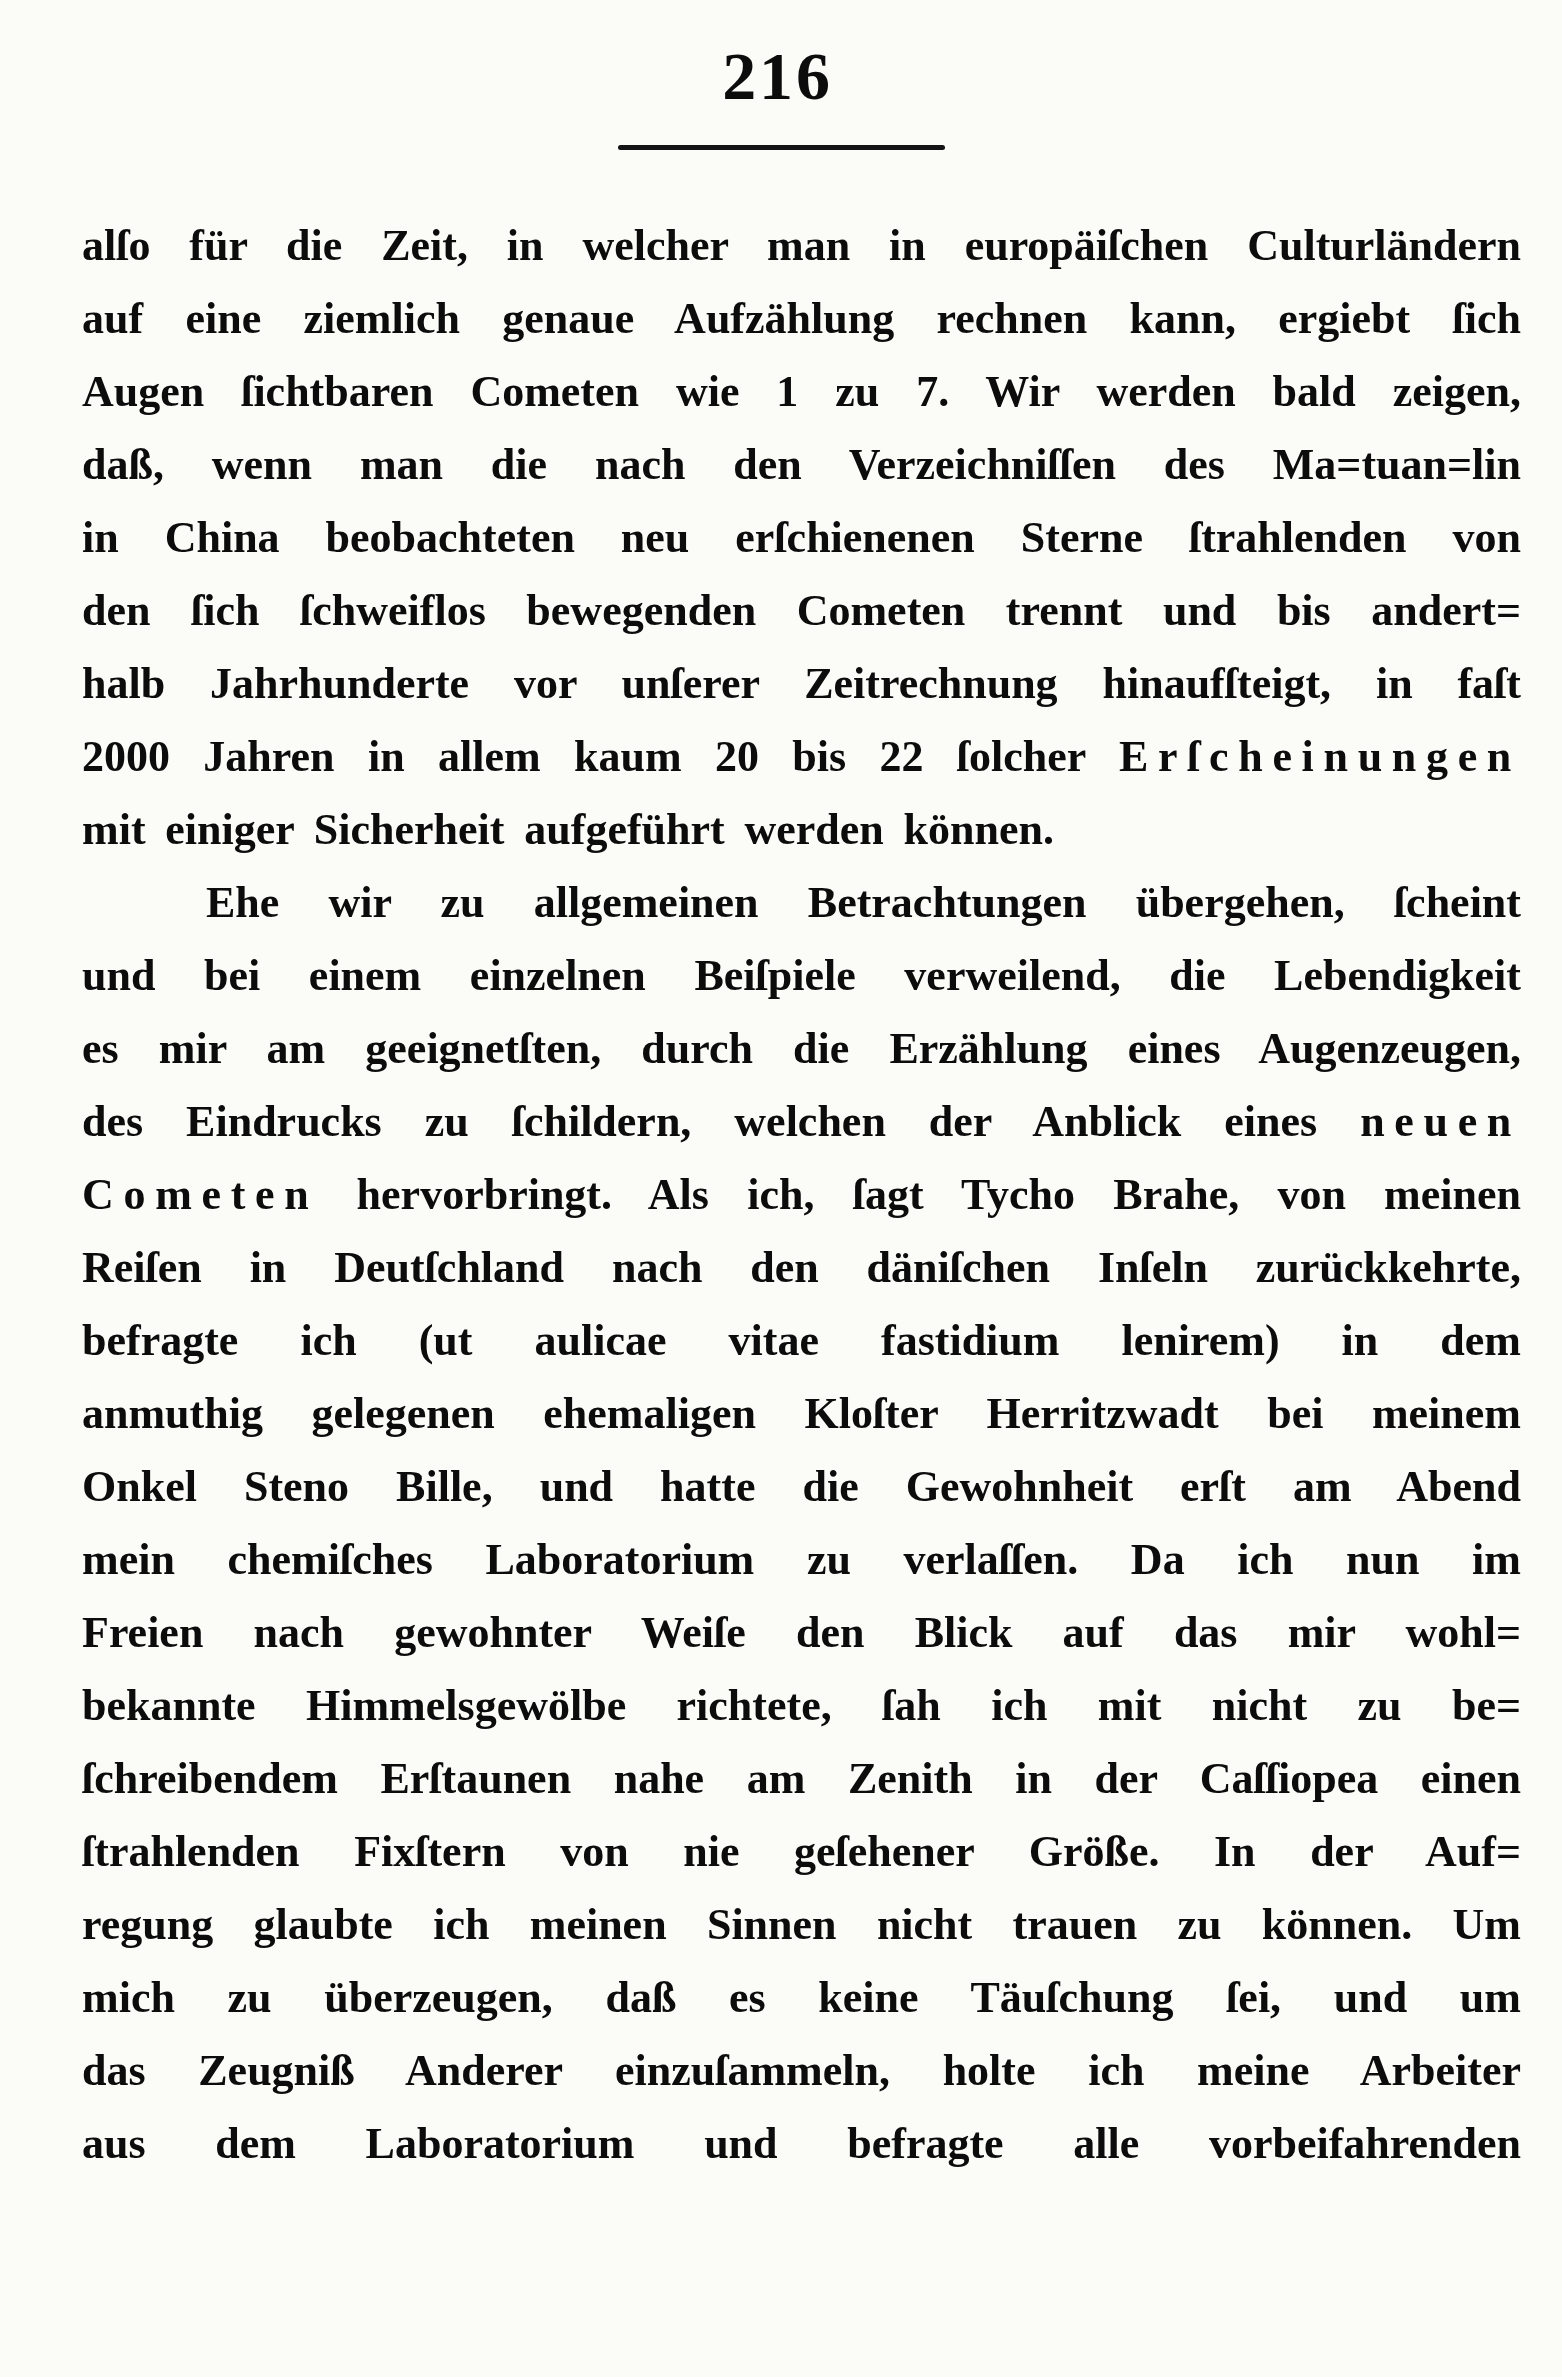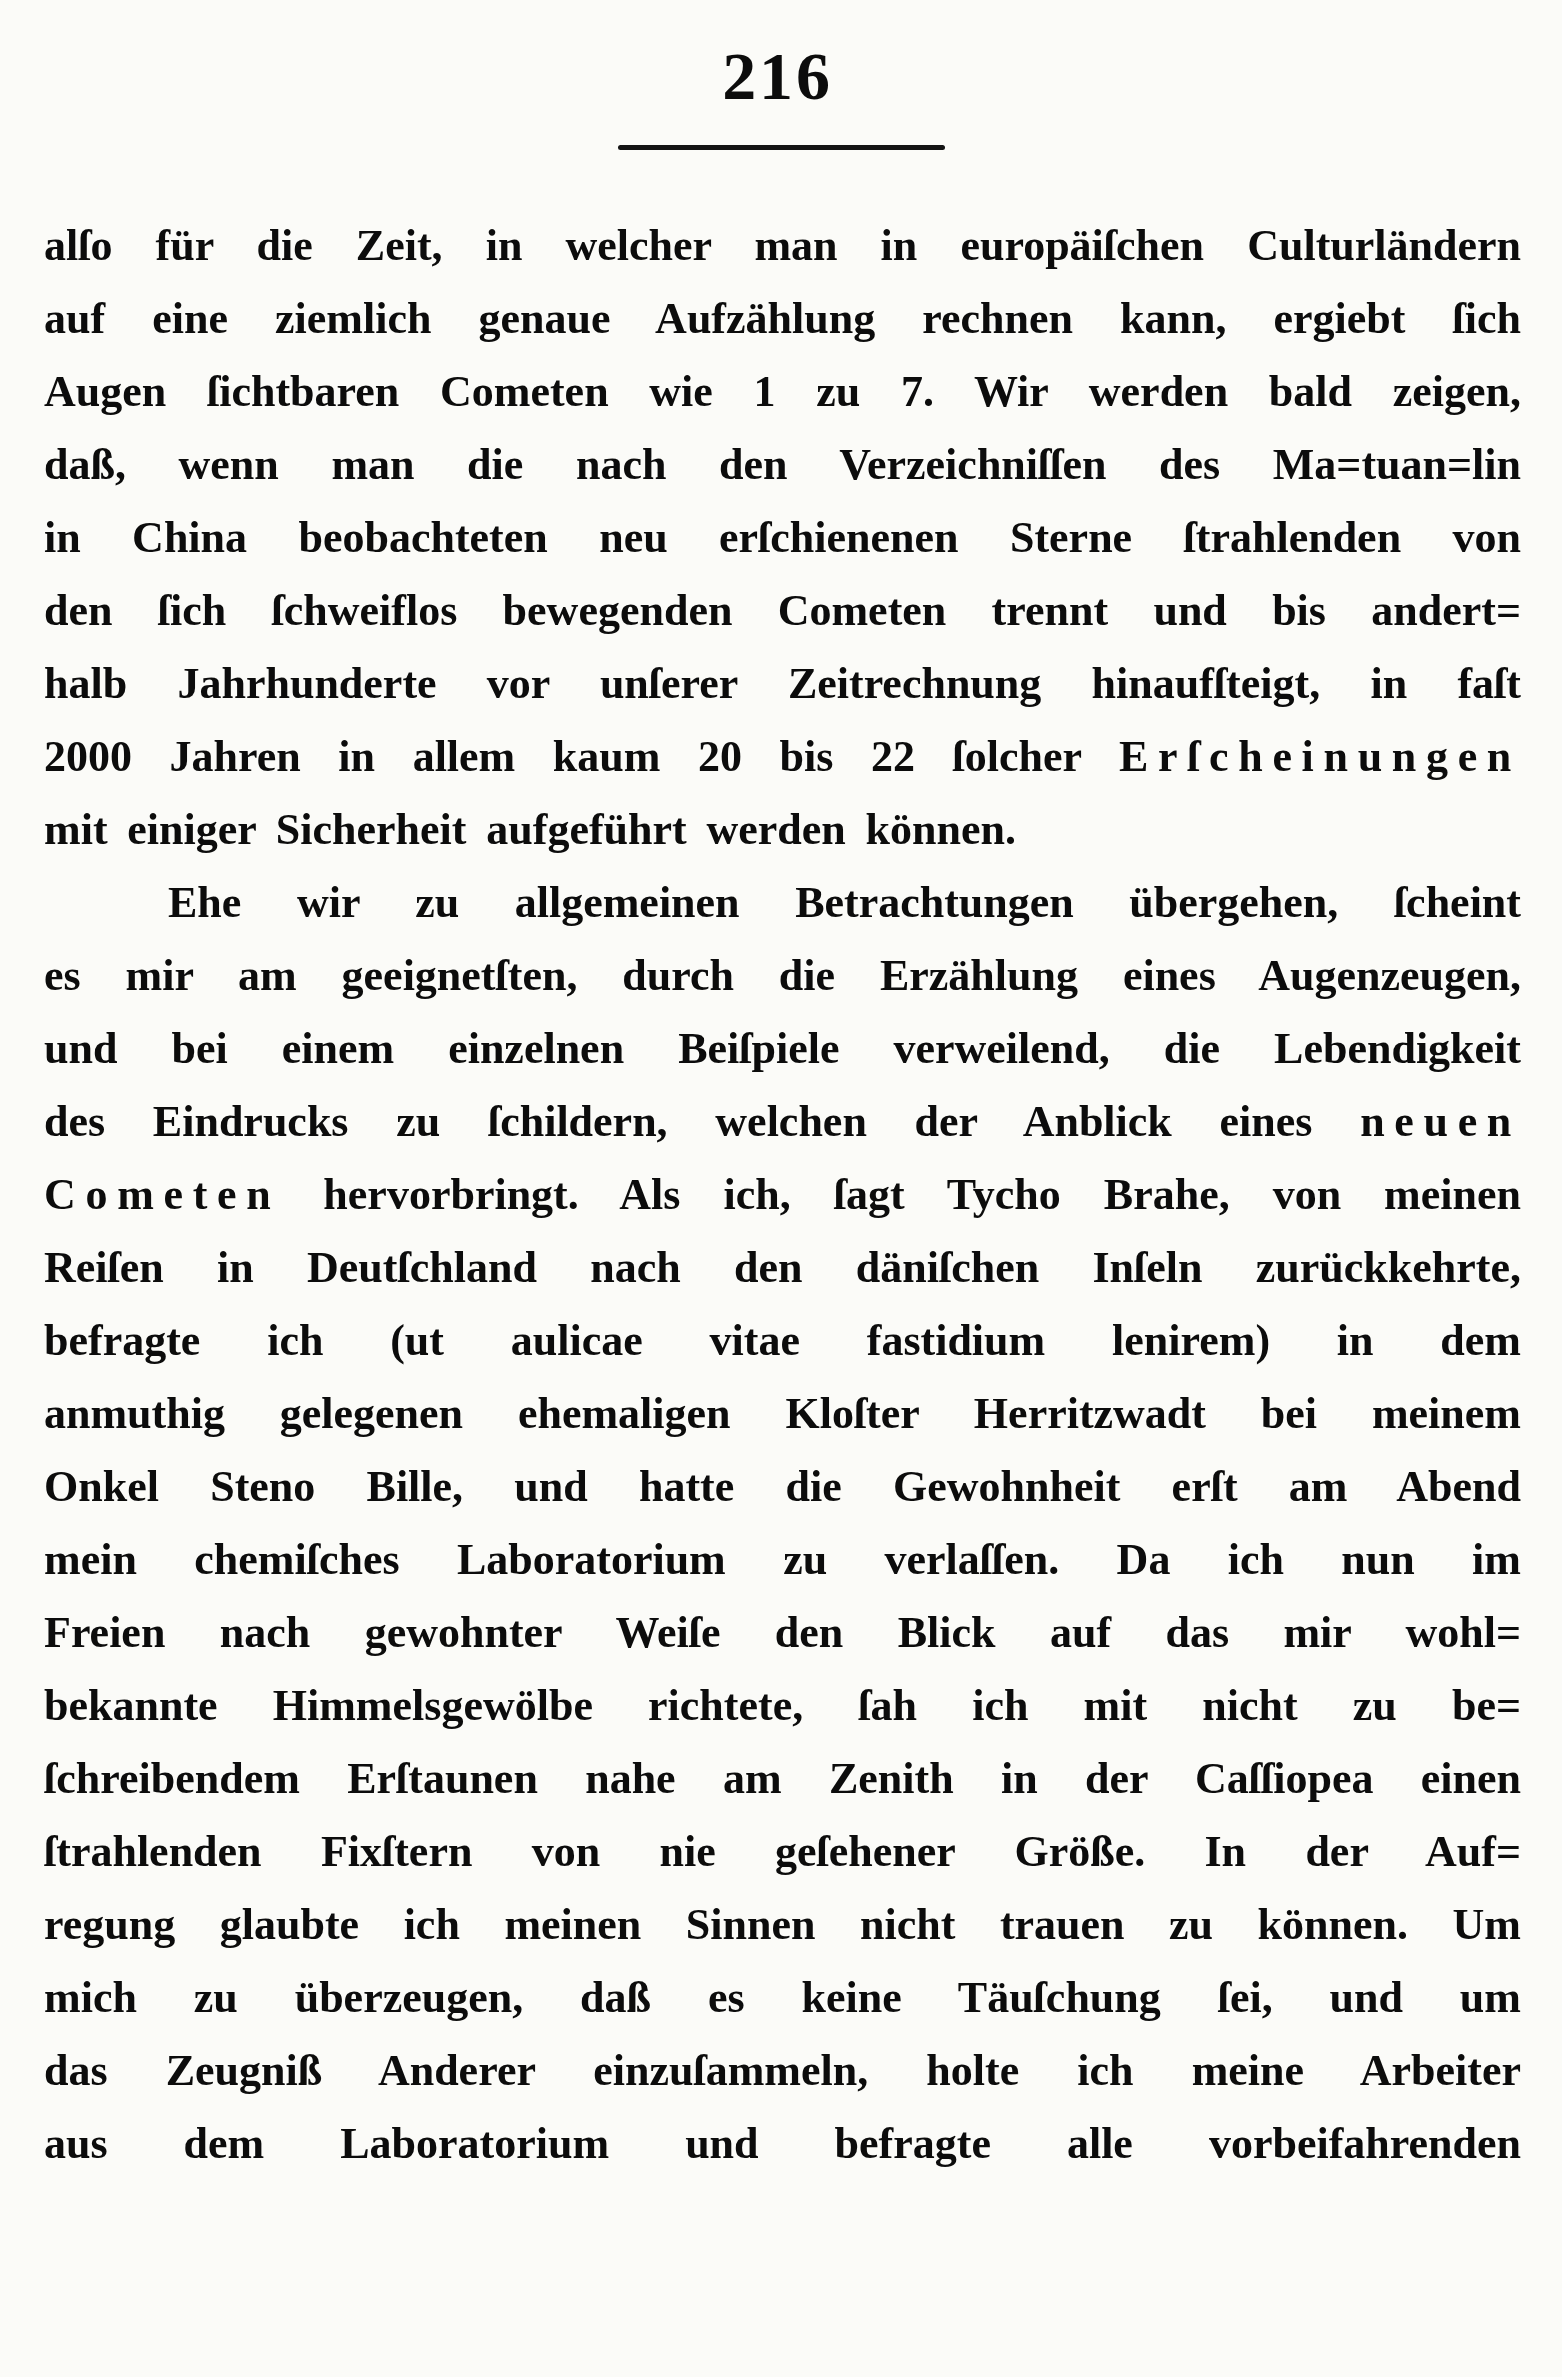--- a/index.html
+++ b/index.html
@@ -37,20 +37,21 @@
     left: 44px;
     right: 42px;
     font-size: 44px;
     font-weight: bold;
     line-height: 73px;
   }
   .text-line {
     text-align: justify;
     text-align-last: justify;
     overflow: hidden;
+    margin-left: 38px;
   }
   .text-line.indent { text-indent: 124px; }
   .text-line.para-end {
     text-align-last: left;
     word-spacing: 0.2em;
   }
   .seg-fraktur { }
   .seg-spaced { letter-spacing: 0.22em; }
   .seg-antiqua { font-weight: bold; }
 </style>
@@ -65,22 +66,22 @@
     <div class="text-line"><span class="seg-fraktur">alſo für die Zeit, in welcher man in europäiſchen Culturländern</span></div>
     <div class="text-line"><span class="seg-fraktur">auf eine ziemlich genaue Aufzählung rechnen kann, ergiebt ſich</span></div>
     <div class="text-line"><span class="seg-fraktur">Augen ſichtbaren Cometen wie 1 zu 7.  Wir werden bald zeigen,</span></div>
     <div class="text-line"><span class="seg-fraktur">daß, wenn man die nach den Verzeichniſſen des Ma=tuan=lin</span></div>
     <div class="text-line"><span class="seg-fraktur">in China beobachteten neu erſchienenen Sterne ſtrahlenden von</span></div>
     <div class="text-line"><span class="seg-fraktur">den ſich ſchweiflos bewegenden Cometen trennt und bis andert=</span></div>
     <div class="text-line"><span class="seg-fraktur">halb Jahrhunderte vor unſerer Zeitrechnung hinaufſteigt, in faſt</span></div>
     <div class="text-line"><span class="seg-fraktur">2000 Jahren in allem kaum 20 bis 22 ſolcher </span><span class="seg-spaced">Erſcheinungen</span></div>
     <div class="text-line para-end"><span class="seg-fraktur">mit einiger Sicherheit aufgeführt werden können.</span></div>
     <div class="text-line indent"><span class="seg-fraktur">Ehe wir zu allgemeinen Betrachtungen übergehen, ſcheint</span></div>
+    <div class="text-line"><span class="seg-fraktur">und bei einem einzelnen Beiſpiele verweilend, die Lebendigkeit</span></div>
     <div class="text-line"><span class="seg-fraktur">es mir am geeignetſten, durch die Erzählung eines Augenzeugen,</span></div>
-    <div class="text-line"><span class="seg-fraktur">und bei einem einzelnen Beiſpiele verweilend, die Lebendigkeit</span></div>
     <div class="text-line"><span class="seg-fraktur">des Eindrucks zu ſchildern, welchen der Anblick eines </span><span class="seg-spaced">neuen</span></div>
     <div class="text-line"><span class="seg-spaced">Cometen</span><span class="seg-fraktur"> hervorbringt.  Als ich, ſagt Tycho Brahe, von meinen</span></div>
     <div class="text-line"><span class="seg-fraktur">Reiſen in Deutſchland nach den däniſchen Inſeln zurückkehrte,</span></div>
     <div class="text-line"><span class="seg-fraktur">befragte ich </span><span class="seg-antiqua">(ut aulicae vitae fastidium lenirem)</span><span class="seg-fraktur"> in dem</span></div>
     <div class="text-line"><span class="seg-fraktur">anmuthig gelegenen ehemaligen Kloſter Herritzwadt bei meinem</span></div>
     <div class="text-line"><span class="seg-fraktur">Onkel Steno Bille, und hatte die Gewohnheit erſt am Abend</span></div>
     <div class="text-line"><span class="seg-fraktur">mein chemiſches Laboratorium zu verlaſſen.  Da ich nun im</span></div>
     <div class="text-line"><span class="seg-fraktur">Freien nach gewohnter Weiſe den Blick auf das mir wohl=</span></div>
     <div class="text-line"><span class="seg-fraktur">bekannte Himmelsgewölbe richtete, ſah ich mit nicht zu be=</span></div>
     <div class="text-line"><span class="seg-fraktur">ſchreibendem Erſtaunen nahe am Zenith in der Caſſiopea einen</span></div>

